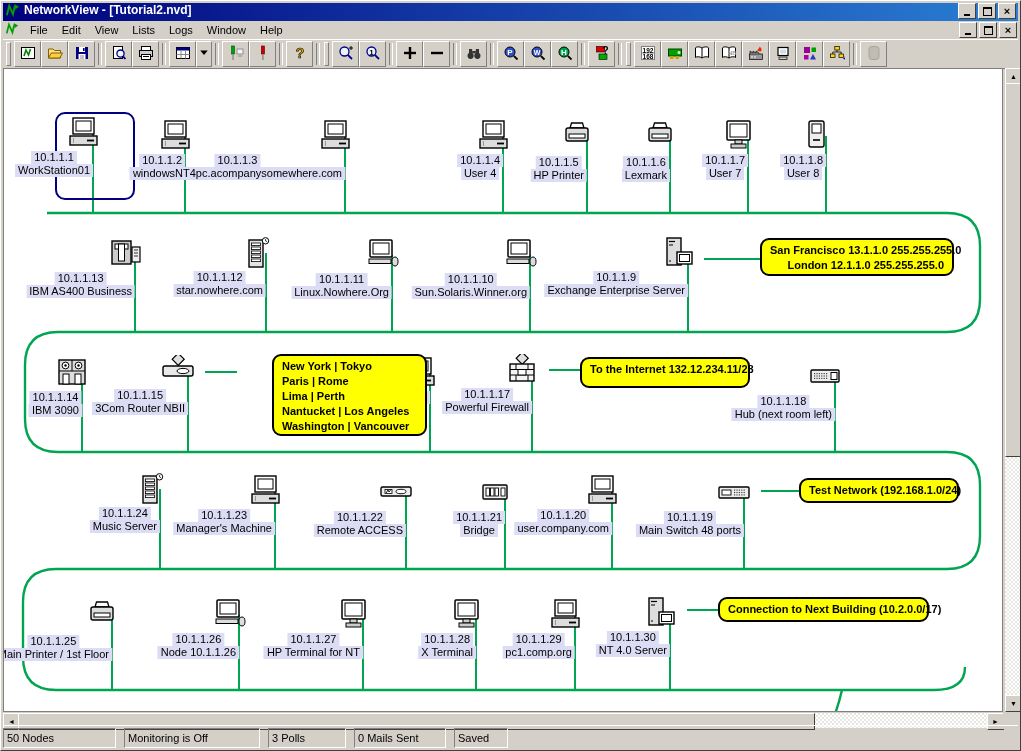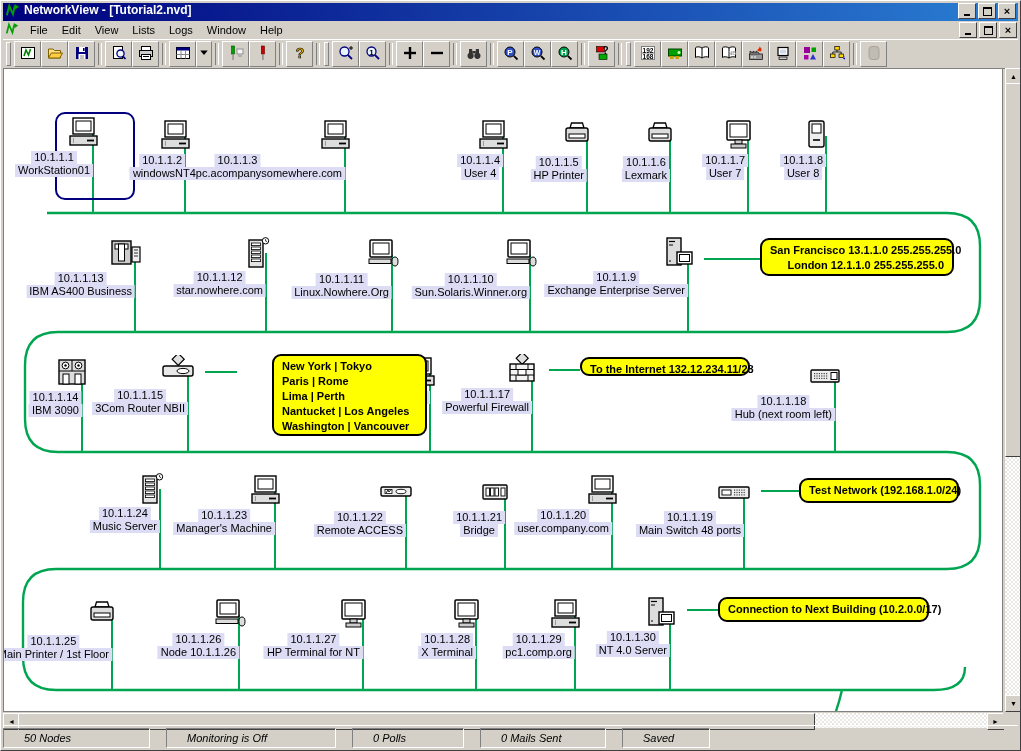--- a/index.html
+++ b/index.html
@@ -53,22 +53,22 @@
          background-image:linear-gradient(45deg,#fff 25%,transparent 25%,transparent 75%,#fff 75%),
                           linear-gradient(45deg,#fff 25%,transparent 25%,transparent 75%,#fff 75%);
          background-size:4px 4px;background-position:0 0,2px 2px;}
   .thumb{position:absolute;background:#d4d0c8;border:1px solid;border-color:#fff #404040 #404040 #fff;}
   #vscroll{position:absolute;left:1002px;top:0;width:17px;height:644px;}
   #hscroll{position:absolute;left:2px;top:712px;width:1000px;height:16px;}
   #corner{position:absolute;left:1002px;top:712px;width:17px;height:16px;background:#d4d0c8;}
   
   #statusbar{position:absolute;left:2px;bottom:2px;right:2px;height:20px;display:flex;align-items:stretch;
              padding-top:2px;border-top:1px solid #fff;}
-  .spanel{border:1px solid;border-color:#808080 #fff #fff #808080;padding:1px 20px;margin-right:16px;
-          display:flex;align-items:center;white-space:nowrap;overflow:hidden;font-style:italic;}
+  .spanel{border:1px solid;border-color:#808080 #fff #fff #808080;padding:1px 3px;margin-right:8px;
+          display:flex;align-items:center;white-space:nowrap;overflow:hidden;}
 </style>
 </head>
 <body>
 
 <div id="app">
 
   <div id="titlebar">
     <span class="logo">
       <svg width="15" height="15" viewBox="0 0 16 16">
           <path d="M2 13 L4.5 3 L8.5 12 L10.5 3" fill="none" stroke="#00a000" stroke-width="2"></path>
@@ -850,21 +850,21 @@
           <div class="nline">San Francisco 13.1.1.0 255.255.255.0</div>
           <div class="nline">London 12.1.1.0 255.255.255.0</div>
         </div>
         <div class="note" style="left: 233px; top: 285px; width: 155px; height: 82px; margin-left: 35px;">
           <div class="nline">New York  |  Tokyo</div>
           <div class="nline">Paris  |  Rome</div>
           <div class="nline">Lima  |  Perth</div>
           <div class="nline">Nantucket  |  Los Angeles</div>
           <div class="nline">Washington  |  Vancouver</div>
         </div>
-        <div class="note" style="left: 576px; top: 288px; width: 170px; height: 19px;">
+        <div class="note" style="left: 576px; top: 288px; width: 170px; height: 31px;">
           <div class="nline">To the Internet 132.12.234.11/28</div>
         </div>
         <div class="note" style="left: 795px; top: 409px; width: 160px; height: 25px;">
           <div class="nline">Test Network (192.168.1.0/24)</div>
         </div>
         <div class="note" style="left: 714px; top: 528px; width: 211px; height: 25px;">
           <div class="nline">Connection to Next Building (10.2.0.0/17)</div>
         </div>
       </div>
     <div id="vscroll">
@@ -879,17 +879,17 @@
     <div class="sbtn" style="left:0;top:0;width:15px;height:15px;">◄</div>
     <div class="track" style="left:15px;top:0;width:969px;height:15px;"></div>
     <div class="thumb" style="left:15px;top:0;width:795px;height:15px;"></div>
     <div class="sbtn" style="left:984px;top:0;width:15px;height:15px;">►</div>
   </div>
   <div id="corner"></div>
 
   <div id="statusbar">
       <span class="spanel" style="width: 105px;">50 Nodes</span>
       <span class="spanel" style="width: 128px;">Monitoring is Off</span>
-      <span class="spanel" style="width: 70px;">0 Polls</span>
+      <span class="spanel" style="width: 70px;">3 Polls</span>
       <span class="spanel" style="width: 84px;">0 Mails Sent</span>
       <span class="spanel" style="width: 46px; text-align: center;">Saved</span>
     </div>
 </div>
 
 </body></html>

